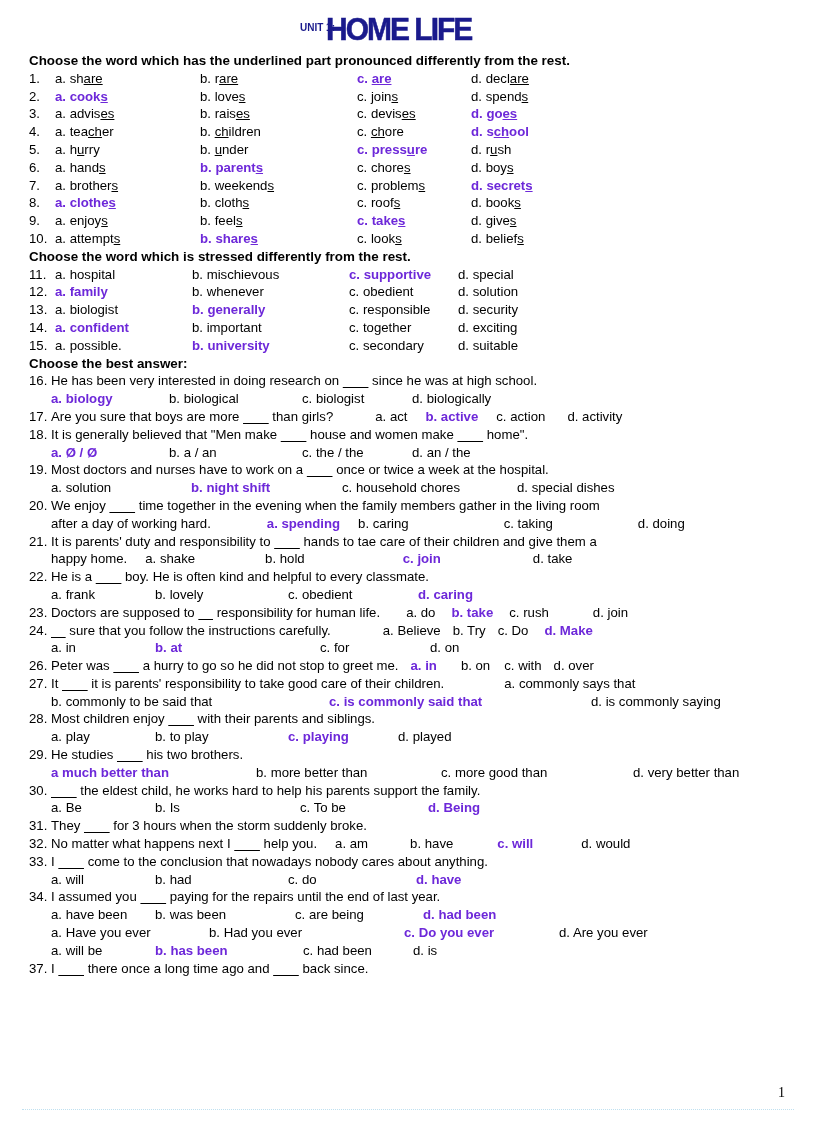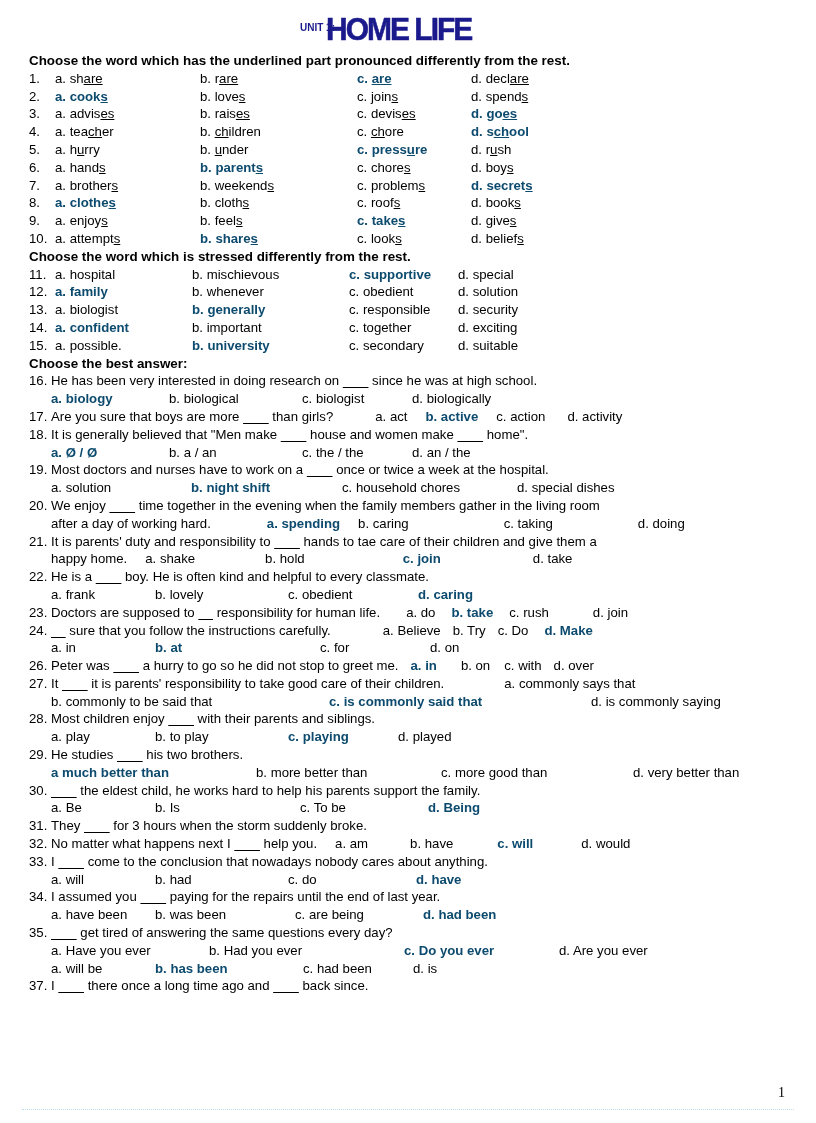--- a/index.html
+++ b/index.html
@@ -91,21 +91,21 @@
   }
   .q .qtext{ display:inline; }
 
   .opts{
     line-height:17.8px;
     white-space:nowrap;
     padding-left:22px;
   }
   .opts > span{ display:inline-block; }
 
-  .red{ color:#0c4a6e; font-weight:bold; }
+  .red{ color:#6d28d9; font-weight:bold; }
   .u{ text-decoration:underline; text-underline-offset:1px; }
   .blank{
     text-decoration:underline;
     text-underline-offset:2px;
   }
 
   .pagenum{
     position:absolute;
     right:31px;
     bottom:22px;
@@ -275,21 +275,20 @@
         <div class="q"><span class="qn">29.</span><span class="qtext">He studies <span class="blank">&nbsp;&nbsp;&nbsp;&nbsp;&nbsp;&nbsp;&nbsp;</span> his two brothers.</span></div>
         <div class="opts"><span class="red" style="width:205px">a much better than</span><span class="" style="width:185px">b. more better than</span><span class="" style="width:192px">c. more good than</span><span class="" style="">d. very better than</span></div>
         <div class="q"><span class="qn">30.</span><span class="qtext"><span class="blank">&nbsp;&nbsp;&nbsp;&nbsp;&nbsp;&nbsp;&nbsp;</span> the eldest child, he works hard to help his parents support the family.</span></div>
         <div class="opts"><span class="" style="width:104px">a. Be</span><span class="" style="width:145px">b. Is</span><span class="" style="width:128px">c. To be</span><span class="red" style="">d. Being</span></div>
         <div class="q"><span class="qn">31.</span><span class="qtext">They <span class="blank">&nbsp;&nbsp;&nbsp;&nbsp;&nbsp;&nbsp;&nbsp;</span> for 3 hours when the storm suddenly broke.</span></div>
         <div class="q"><span class="qn">32.</span><span class="qtext">No matter what happens next I <span class="blank">&nbsp;&nbsp;&nbsp;&nbsp;&nbsp;&nbsp;&nbsp;</span> help you.</span><span class="" style="padding-left:18px">a. am</span><span class="" style="padding-left:42px">b. have</span><span class="red" style="padding-left:44px">c. will</span><span class="" style="padding-left:48px">d. would</span></div>
         <div class="q"><span class="qn">33.</span><span class="qtext">I <span class="blank">&nbsp;&nbsp;&nbsp;&nbsp;&nbsp;&nbsp;&nbsp;</span> come to the conclusion that nowadays nobody cares about anything.</span></div>
         <div class="opts"><span class="" style="width:104px">a. will</span><span class="" style="width:133px">b. had</span><span class="" style="width:128px">c. do</span><span class="red" style="">d. have</span></div>
         <div class="q"><span class="qn">34.</span><span class="qtext">I assumed you <span class="blank">&nbsp;&nbsp;&nbsp;&nbsp;&nbsp;&nbsp;&nbsp;</span> paying for the repairs until the end of last year.</span></div>
         <div class="opts"><span class="" style="width:104px">a. have been</span><span class="" style="width:140px">b. was been</span><span class="" style="width:128px">c. are being</span><span class="red" style="">d. had been</span></div>
-        <div class="q"><span class="qn">35.</span><span class="qtext"><span class="blank">&nbsp;&nbsp;&nbsp;&nbsp;&nbsp;&nbsp;&nbsp;</span> get tired of answering the same questions every day?</span></div>
         <div class="opts"><span class="" style="width:158px">a. Have you ever</span><span class="" style="width:195px">b. Had you ever</span><span class="red" style="width:155px">c. Do you ever</span><span class="" style="">d. Are you ever</span></div>
         <div class="opts"><span class="" style="width:104px">a. will be</span><span class="red" style="width:148px">b. has been</span><span class="" style="width:110px">c. had been</span><span class="" style="">d. is</span></div>
         <div class="q"><span class="qn">37.</span><span class="qtext">I <span class="blank">&nbsp;&nbsp;&nbsp;&nbsp;&nbsp;&nbsp;&nbsp;</span> there once a long time ago and <span class="blank">&nbsp;&nbsp;&nbsp;&nbsp;&nbsp;&nbsp;&nbsp;</span> back since.</span></div>
       </div>
 
   </div>
 
   <div class="pagenum">1</div>
   <div class="footrule"></div>
 

